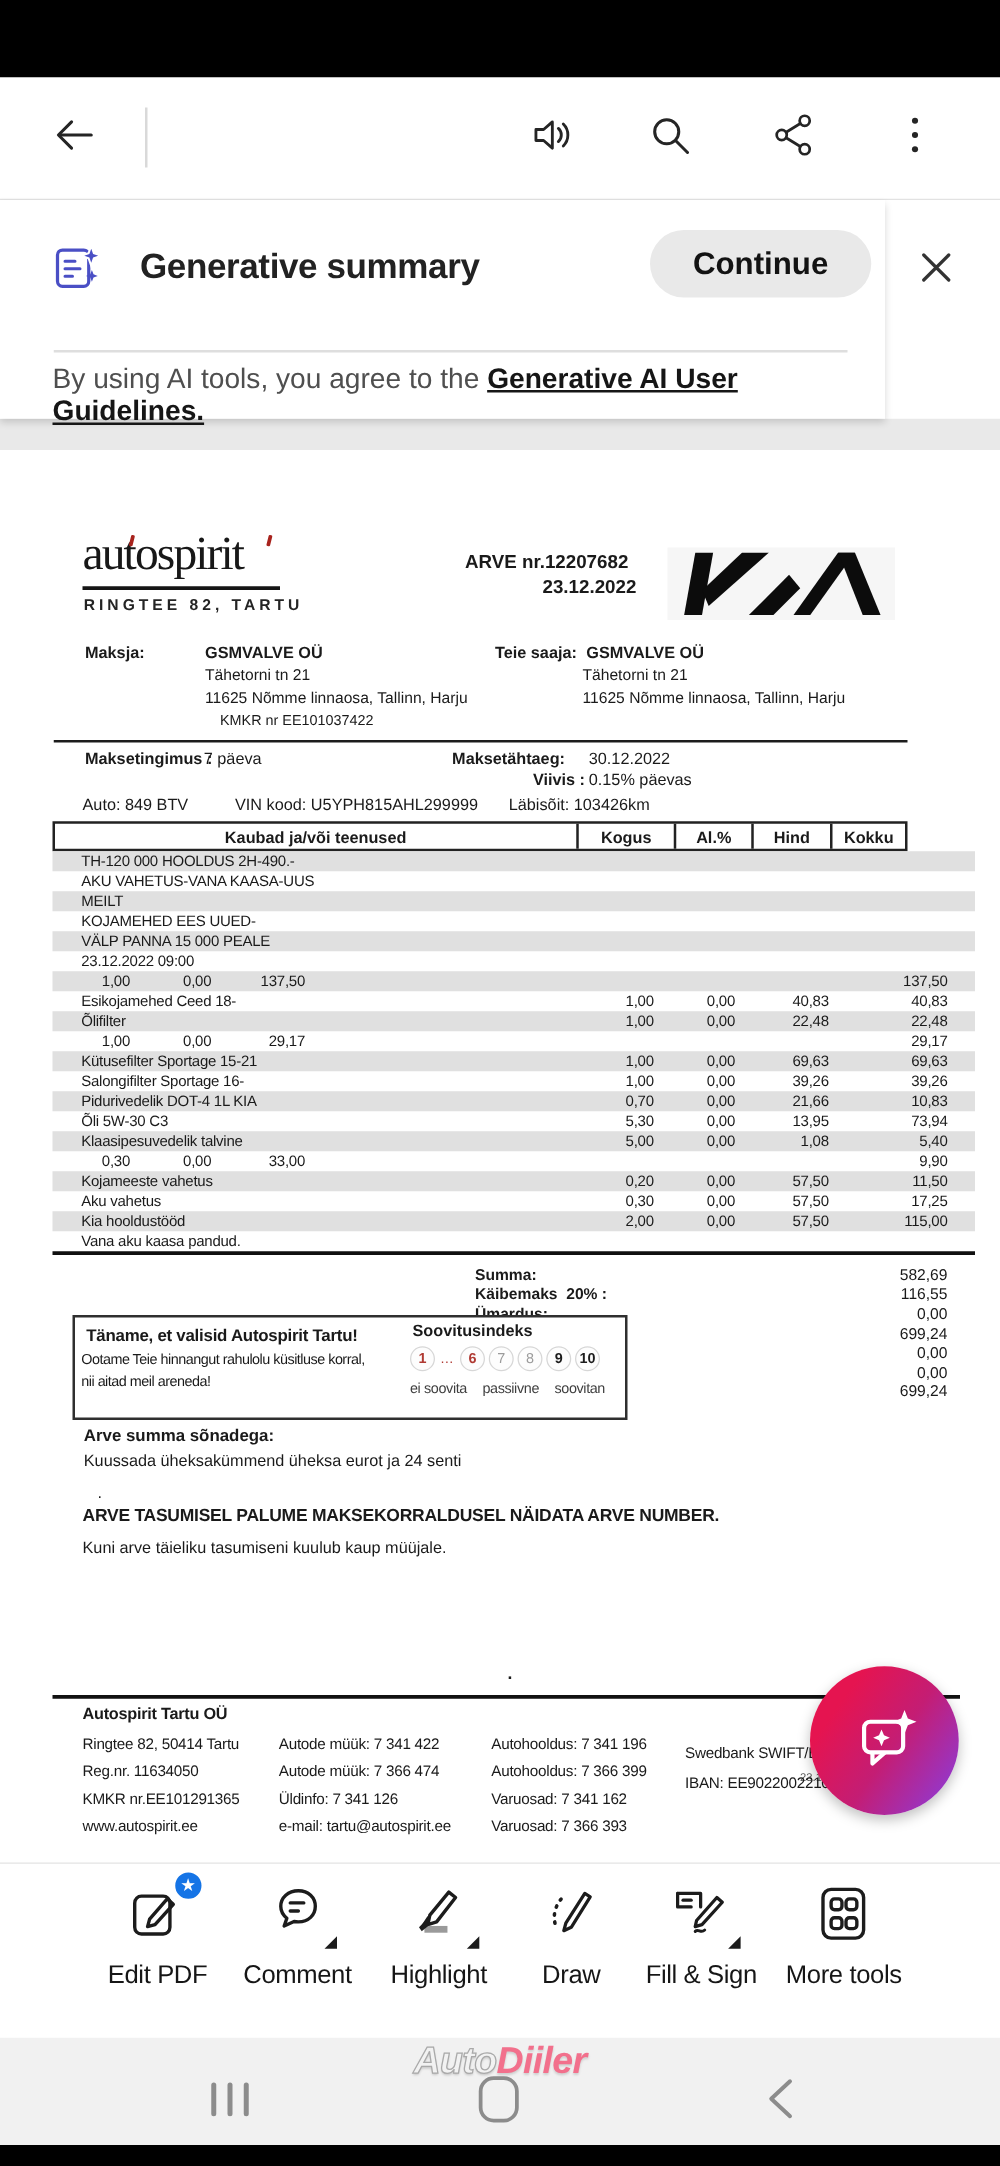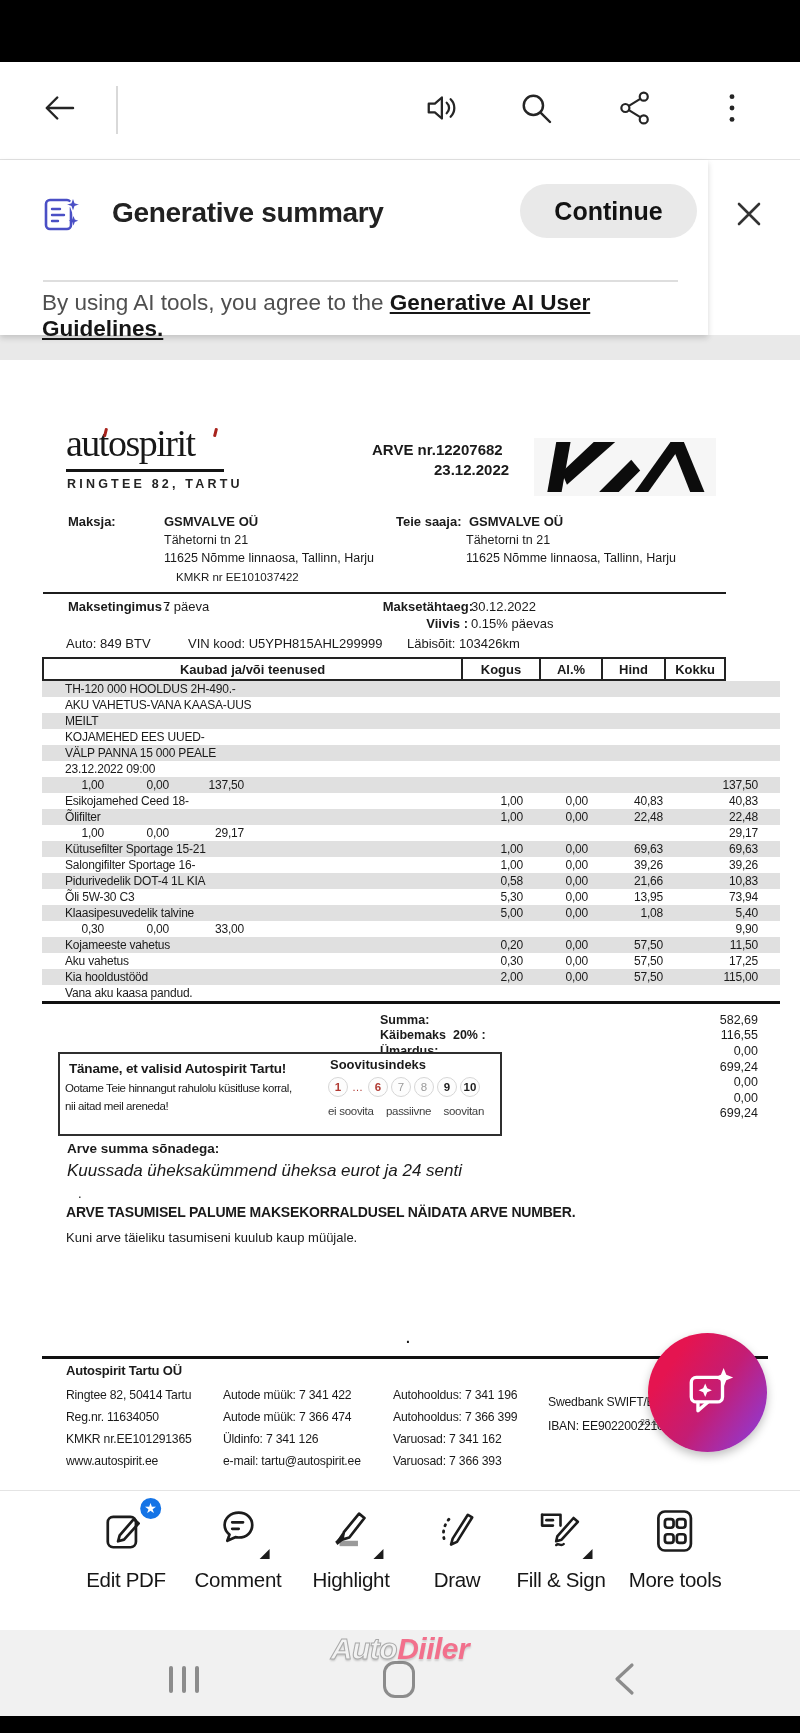--- a/index.html
+++ b/index.html
@@ -48,21 +48,21 @@
   .payer-a2 { left:164px; top:551px; }
   .payer-vat { left:164px; top:571px; font-size:11.5px;margin-left:12px; }
   .recv-label { left:396px; top:514px; }
   .recv-name { left:469px; top:514px; }
   .recv-a1 { left:466px; top:533px; }
   .recv-a2 { left:466px; top:551px; }
 
   .hr1 { left:43px; top:592px; width:683px; height:2px; background:#1c1c1c; }
   .terms-label { left:68px; top:599px; }
   .terms-value { left:163px; top:599px; }
-  .due-label { left:335px; top:599px; width:138px; text-align:right; }
+  .due-label { left:314px; top:599px; width:138px; text-align:right; }
   .due-value { left:471px; top:599px; }
   .int-label { left:330px; top:616px; width:138px; text-align:right; }
   .int-value { left:471px; top:616px; }
   .veh-car { left:66px; top:636px; }
   .veh-vin { left:188px; top:636px; }
   .veh-km  { left:407px; top:636px; }
 
   
   .tbl-head { left:42px; top:657px; width:684px; height:24px; border:2px solid #222; display:flex; }
   .tbl-head .th { border-right:2px solid #222; display:flex; align-items:center; justify-content:center; font-size:13px; font-weight:bold; height:100%; }
@@ -93,21 +93,21 @@
   .fb-index-title { position:absolute; left:270px; top:3px; font-size:13px; font-weight:bold; }
   .fb-scores { position:absolute; left:268px; top:23px; display:flex; align-items:center; gap:3px; }
   .score { width:20px; height:20px; border:1px solid #d7d7d7; border-radius:50%; background:#fdfdfd; display:flex; align-items:center; justify-content:center; font-size:11.5px; }
   .score.red { color:#b03a33; font-weight:bold; }
   .score.gray { color:#9b9b9b; }
   .score.dark { color:#1c1c1c; font-weight:bold; }
   .dots { color:#b03a33; font-size:11px; letter-spacing:1px; padding:0 1px; }
   .fb-scale { position:absolute; left:268px; top:51px; width:156px; display:flex; justify-content:space-between; font-size:11.5px; color:#3f3f3f; letter-spacing:-.3px; }
 
   .words-label { left:67px; top:1141px; font-size:13.5px; font-weight:bold; }
-  .words-value { left:67px; top:1161px; font-size:17px;font-style:italic; }
+  .words-value { left:67px; top:1161px; font-size:13px; }
   .lone-dot { left:78px; top:1186px; font-size:13px; }
   .note-bold { left:66px; top:1204px; font-size:14px; font-weight:bold; letter-spacing:-.2px; }
   .note-plain { left:66px; top:1230px; font-size:13px; }
   .center-dot { left:406px; top:1330px; font-size:14px; font-weight:bold; }
 
   
   .footer-hr { left:42px; top:1356px; width:726px; height:2.5px; background:#111; }
   .f-col { position:absolute; top:1363px; font-size:12.2px; letter-spacing:-.2px; }
   .f-col .f-title { font-weight:bold; font-size:13px; height:21px; }
   .f-col .f-line { height:22px; line-height:22px; }
@@ -331,21 +331,21 @@
     </div>
     <div class="tr">
       <div class="td c0">Salongifilter Sportage 16-</div>
       <div class="td c1">1,00</div>
       <div class="td c2">0,00</div>
       <div class="td c3">39,26</div>
       <div class="td c4">39,26</div>
     </div>
     <div class="tr shade">
       <div class="td c0">Pidurivedelik DOT-4 1L KIA</div>
-      <div class="td c1">0,58</div>
+      <div class="td c1">0,70</div>
       <div class="td c2">0,00</div>
       <div class="td c3">21,66</div>
       <div class="td c4">10,83</div>
     </div>
     <div class="tr">
       <div class="td c0">Õli 5W-30 C3</div>
       <div class="td c1">5,30</div>
       <div class="td c2">0,00</div>
       <div class="td c3">13,95</div>
       <div class="td c4">73,94</div>

